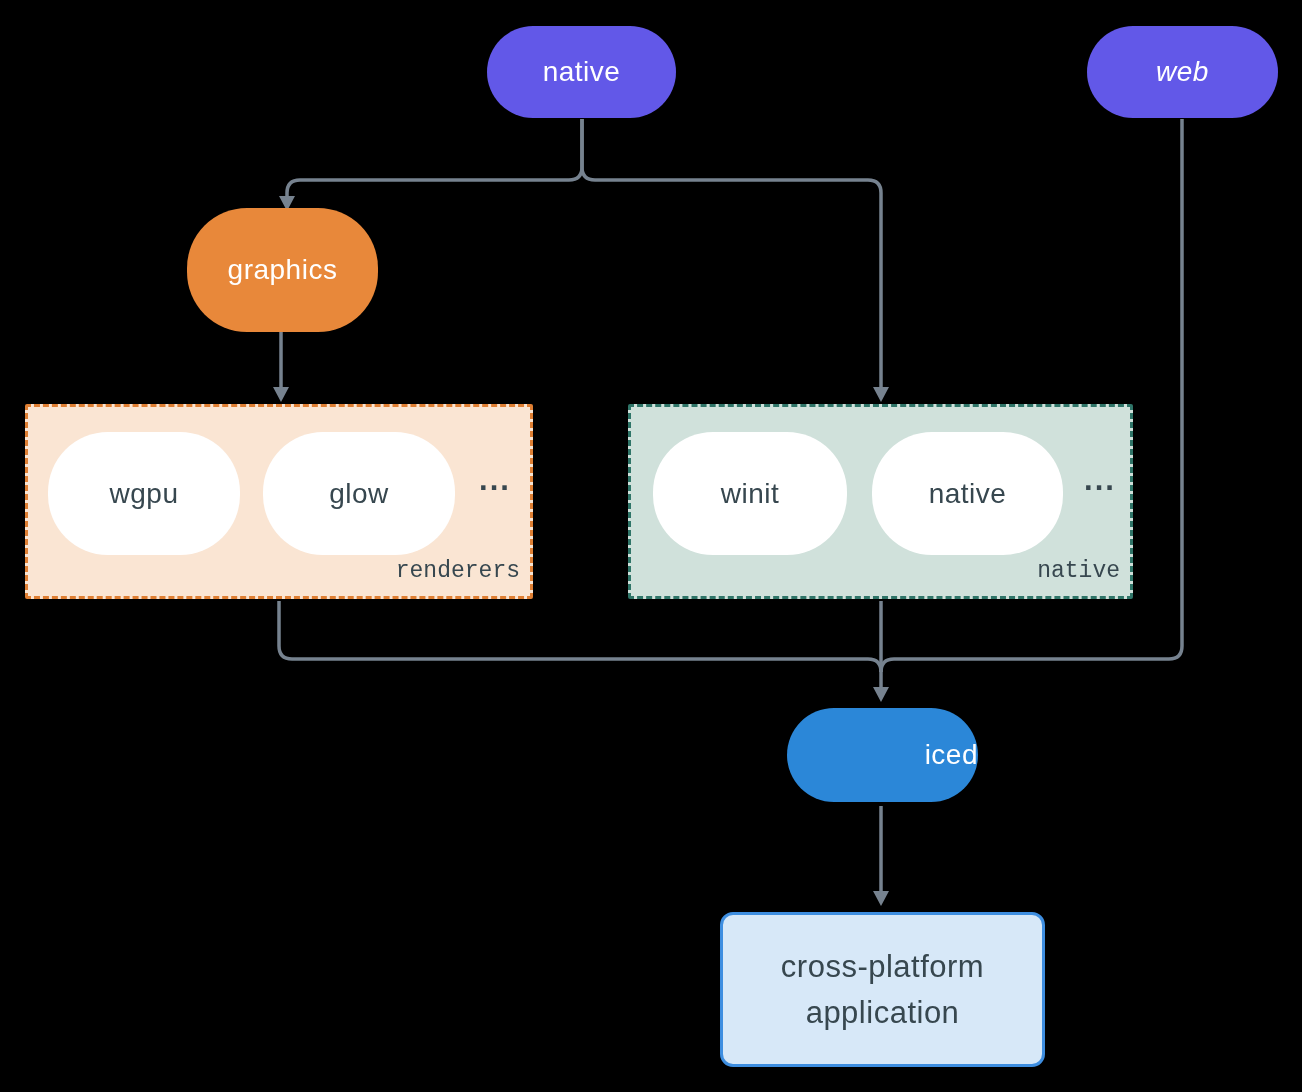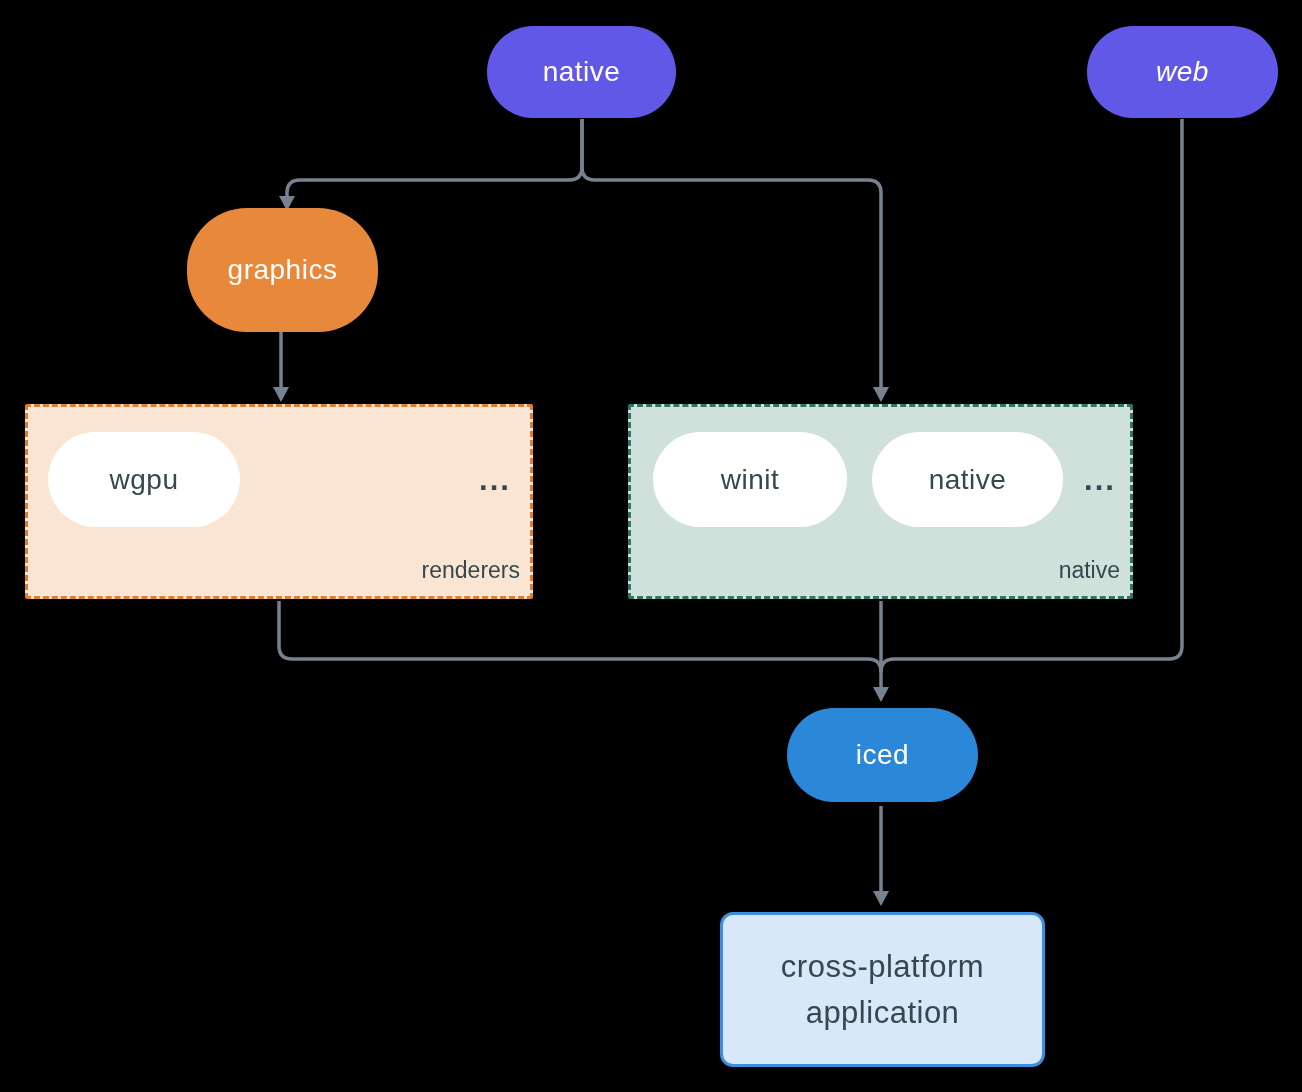--- a/index.html
+++ b/index.html
@@ -35,21 +35,21 @@
     display: flex;
     align-items: center;
     justify-content: center;
     border-radius: 60px;
     font-size: 28px;
     letter-spacing: 0.5px;
     cursor: default;
   }
   .pill.purple { background: var(--purple, #6258E8); color: var(--node-text, #fff); }
   .pill.orange { background: var(--orange, #E8883A); color: var(--node-text, #fff); }
-  .pill.blue   { background: var(--blue, #2B87D8);   color: var(--node-text, #fff); }
+  .pill.blue   { background: var(--blue, #2B87D8);   color: var(--node-text, #fff); justify-content: flex-end; }
   .pill.white  { background: #ffffff; color: var(--dark-text, #37474F); }
 
   .node-native   { left: 487px; top: 26px;  width: 189px; height: 92px; }
   .node-web      { left: 1087px; top: 26px; width: 191px; height: 92px; font-style: italic; }
   .node-graphics { left: 187px; top: 208px; width: 191px; height: 124px; }
   .node-iced     { left: 787px; top: 708px; width: 191px; height: 94px; }
 
   .group {
     position: absolute;
     top: 404px;
@@ -63,21 +63,21 @@
     border: 3px dashed var(--renderers-border, #DF7F33);
     border-radius: 2px;
   }
   .group-shells {
     left: 628px;
     width: 505px;
     background: var(--shells-fill, #D0E1DB);
     border: 3px dashed var(--shells-border, #2F7568);
     border-radius: 2px;
   }
-  .group .pill { height: 95px; }
+  .group .pill { height: 123px; }
   .group-renderers .pill-a { left: 20px;  top: 25px; width: 192px; }
   .group-renderers .pill-b { left: 235px; top: 25px; width: 192px; }
   .group-shells .pill-a    { left: 22px;  top: 25px; width: 194px; }
   .group-shells .pill-b    { left: 241px; top: 25px; width: 191px; }
   .ellipsis {
     position: absolute;
     top: 25px;
     height: 95px;
     width: 60px;
     display: flex;
@@ -89,20 +89,21 @@
     letter-spacing: 2px;
   }
   .group-renderers .ellipsis { left: 437px; }
   .group-shells .ellipsis    { left: 439px; }
   .group-label {
     position: absolute;
     right: 10px;
     bottom: 12px;
     font-size: 23px;
     color: var(--dark-text, #37474F);
+    font-family: Liberation Mono, monospace;
   }
   .app-box {
     position: absolute;
     left: 720px;
     top: 912px;
     width: 325px;
     height: 155px;
     box-sizing: border-box;
     background: var(--app-fill, #D7E8F8);
     border: 3px solid var(--app-border, #3E8EE0);
@@ -153,20 +154,23 @@
   </div>
 
   <div class="pill orange node-graphics">
     <span>graphics</span>
   </div>
 
   <div class="group group-renderers">
     <div class="pill white pill-a">
       <span>wgpu</span>
     </div>
+    <div class="pill white pill-b">
+      <span>glow</span>
+    </div>
     <div class="ellipsis">...</div>
     <div class="group-label">renderers</div>
   </div>
 
   <div class="group group-shells">
     <div class="pill white pill-a">
       <span>winit</span>
     </div>
     <div class="pill white pill-b">
       <span>native</span>

